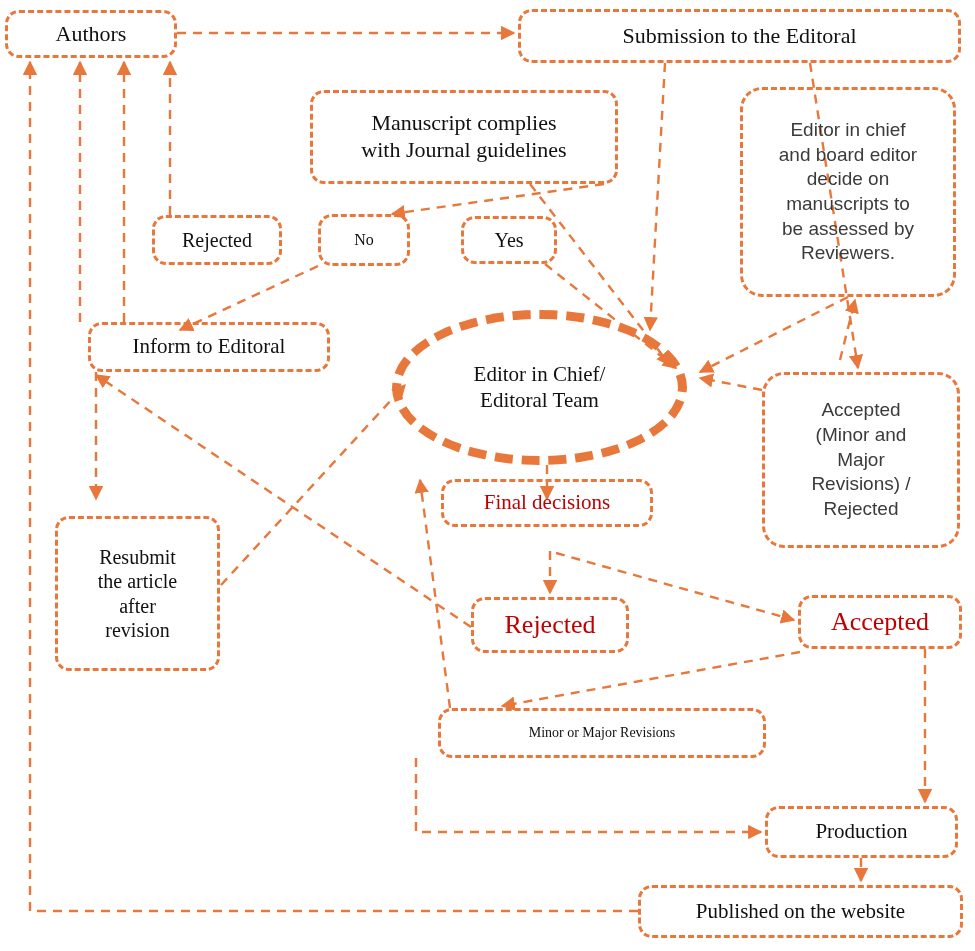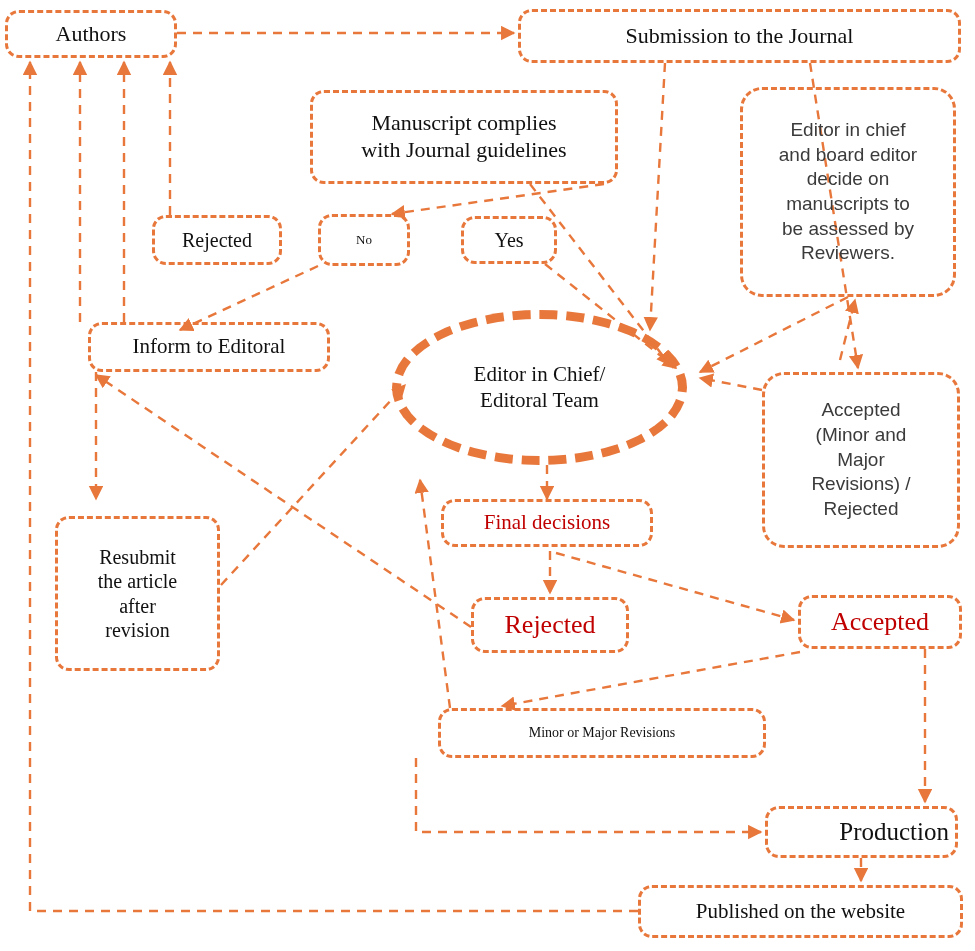--- a/index.html
+++ b/index.html
@@ -94,62 +94,62 @@
         <polyline points="124,322 124,62" fill="none" stroke="#E8773B" stroke-width="2.4" stroke-dasharray="9,7" stroke-linecap="butt" marker-end="url(#ah)"></polyline>
         <polyline points="450,708 420,480" fill="none" stroke="#E8773B" stroke-width="2.4" stroke-dasharray="9,7" stroke-linecap="butt" marker-end="url(#ah)"></polyline>
       </g>
   </svg>
 
   <div id="node-layer">
       <div class="node" style="left: 5px; top: 10px; width: 172px; height: 48px; font-size: 22px;">
         <span class="lbl">Authors</span>
       </div>
       <div class="node" style="left: 518px; top: 9px; width: 443px; height: 54px; font-size: 22px;">
-        <span class="lbl">Submission to the Journal</span>
+        <span class="lbl">Submission to the Editoral</span>
       </div>
       <div class="node" style="left: 310px; top: 90px; width: 308px; height: 94px; font-size: 22px;">
         <span class="lbl">Manuscript complies<br>with Journal guidelines</span>
       </div>
       <div class="node sans" style="left: 740px; top: 87px; width: 216px; height: 210px; font-size: 19px; align-items: center;">
         <span class="lbl">Editor in chief<br>and board editor<br>decide on<br>manuscripts to<br>be assessed by<br>Reviewers.</span>
       </div>
       <div class="node" style="left: 152px; top: 215px; width: 130px; height: 50px; font-size: 20px;">
         <span class="lbl">Rejected</span>
       </div>
-      <div class="node" style="left: 318px; top: 214px; width: 92px; height: 52px; font-size: 13px;">
+      <div class="node" style="left: 318px; top: 214px; width: 92px; height: 52px; font-size: 16px;">
         <span class="lbl">No</span>
       </div>
       <div class="node" style="left: 461px; top: 216px; width: 96px; height: 48px; font-size: 20px;">
         <span class="lbl">Yes</span>
       </div>
       <div class="node" style="left: 88px; top: 322px; width: 242px; height: 50px; font-size: 21px;">
         <span class="lbl">Inform to Editoral</span>
       </div>
       <div class="node ellipse" style="left: 392px; top: 310px; width: 295px; height: 155px; font-size: 21px;">
         <span class="lbl">Editor in Chief/<br>Editoral Team</span>
       </div>
       <div class="node sans" style="left: 762px; top: 372px; width: 198px; height: 176px; font-size: 19px;">
         <span class="lbl">Accepted<br>(Minor and<br>Major<br>Revisions) /<br>Rejected</span>
       </div>
       <div class="node" style="left: 55px; top: 516px; width: 165px; height: 155px; font-size: 20px;">
         <span class="lbl">Resubmit<br>the article<br>after<br>revision</span>
       </div>
-      <div class="node red" style="left: 441px; top: 499px; width: 212px; height: 48px; font-size: 21px;">
+      <div class="node red" style="left: 441px; top: 479px; width: 212px; height: 48px; font-size: 21px;">
         <span class="lbl">Final decisions</span>
       </div>
       <div class="node red" style="left: 471px; top: 597px; width: 158px; height: 56px; font-size: 26px;">
         <span class="lbl">Rejected</span>
       </div>
       <div class="node red" style="left: 798px; top: 595px; width: 164px; height: 54px; font-size: 26px;">
         <span class="lbl">Accepted</span>
       </div>
       <div class="node" style="left: 438px; top: 708px; width: 328px; height: 50px; font-size: 14px;">
         <span class="lbl">Minor or Major Revisions</span>
       </div>
-      <div class="node" style="left: 765px; top: 806px; width: 193px; height: 52px; font-size: 25px; text-align: right;">
+      <div class="node" style="left: 765px; top: 806px; width: 193px; height: 52px; font-size: 21px;">
         <span class="lbl">Production</span>
       </div>
       <div class="node" style="left: 638px; top: 885px; width: 325px; height: 53px; font-size: 21px;">
         <span class="lbl">Published on the website</span>
       </div>
     </div>
 
 </div>
 
 </body></html>

